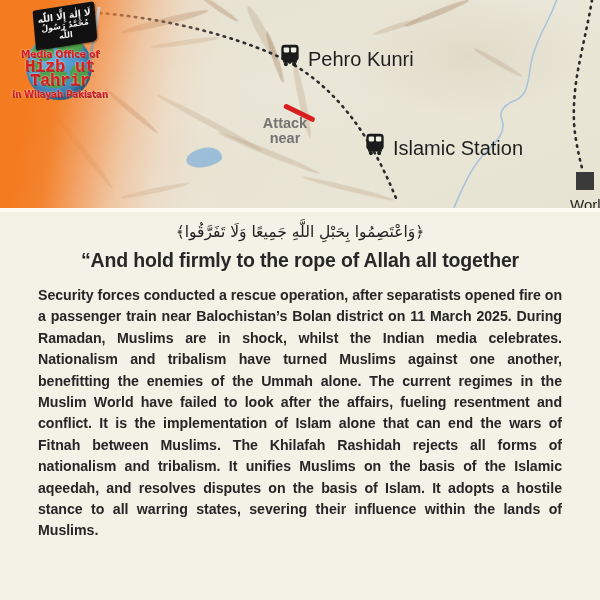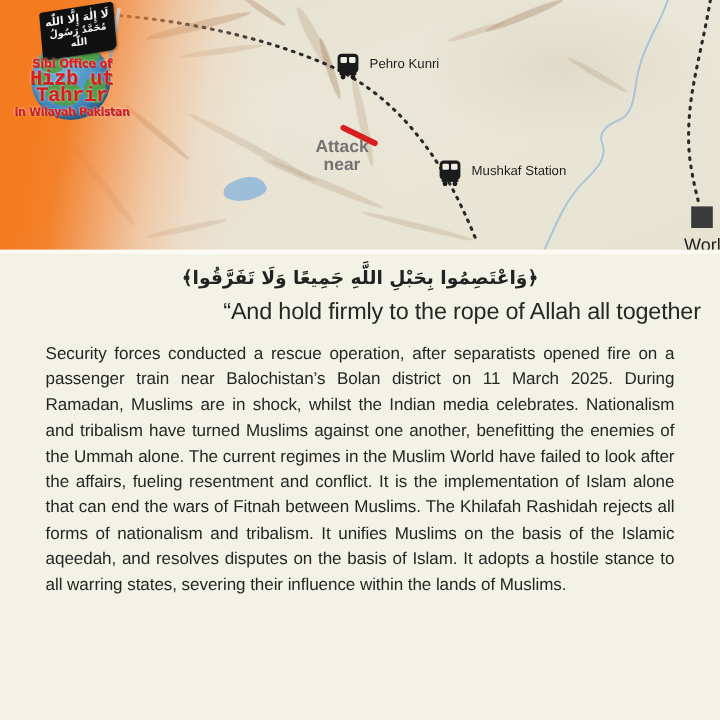--- a/index.html
+++ b/index.html
@@ -62,40 +62,40 @@
     font-family:"DejaVu Sans",sans-serif;font-weight:700;color:#d81c1c;
     text-shadow:0 0 2px #fff,.5px .5px 0 #7a0000;letter-spacing:-.2px;}
   .lt1{font-size:9.5px;line-height:11px;}
   .lt2{font-size:17px;line-height:14px;margin-top:1px;font-family:Liberation Mono, monospace;}
   .lt3{font-size:9px;line-height:11px;margin-top:1px;}
 
   
   .station{position:absolute;width:26px;height:26px;}
   .train-svg{display:block;width:26px;height:26px;}
   .mlabel{position:absolute;font-family:"Liberation Sans",sans-serif;
-    font-size:11px;color:#1f1f1f;white-space:nowrap;}
+    font-size:20px;color:#1f1f1f;white-space:nowrap;}
   .attack-line{position:absolute;left:284px;top:103px;width:34px;height:5px;
     background:#d81e1e;border-radius:3px;transform:rotate(26deg);transform-origin:left center;}
   .attack-label{position:absolute;left:249px;top:116px;width:72px;text-align:center;
     color:#737373;font-weight:700;font-size:14.5px;line-height:15px;
     font-family:"Liberation Sans",sans-serif;}
   .city-sq{position:absolute;left:576px;top:172px;width:18px;height:18px;background:#3a3a3a;}
   .city-lbl{position:absolute;left:570px;top:196px;font-size:15px;color:#1f1f1f;
     font-family:"Liberation Sans",sans-serif;}
   .map-sep{position:absolute;left:0;top:208px;width:600px;height:5px;background:#fbfbf3;}
 
   
   .panel{position:absolute;left:0;top:213px;width:600px;height:387px;background:#f2f2e6;}
   .ayah{margin:9px 26px 0;text-align:center;direction:rtl;
     font-family:"DejaVu Sans","Liberation Sans",sans-serif;
-    font-size:15.5px;line-height:20px;color:#222;font-weight:700;}
-  .trans{margin:6px 16px 0;text-align:right;color:#272727;font-weight:400;
+    font-size:15.5px;line-height:20px;color:#222;font-weight:400;}
+  .trans{margin:6px 16px 0;text-align:center;color:#272727;font-weight:700;
     font-size:19.5px;line-height:25px;letter-spacing:-.15px;}
   .body{margin:12px 38px 0;text-align:justify;text-justify:inter-word;
-    color:#262626;font-weight:400;font-size:14.2px;line-height:21.4px;
+    color:#262626;font-weight:700;font-size:14.2px;line-height:21.4px;
     letter-spacing:-.05px;}
 </style>
 </head>
 <body>
 
 <div class="poster">
 
   <div class="map">
     <div class="map-base"></div>
 
@@ -134,21 +134,21 @@
         <div class="land" style="left:2px;top:26px;width:12px;height:12px;"></div>
       </div>
       <div class="flagpole"></div>
       <div class="flag">
         <div class="shahada">
           <div>لَا إِلٰهَ إِلَّا اللّٰه</div>
           <div class="l2">مُحَمَّدٌ رَسُولُ اللّٰه</div>
         </div>
       </div>
       <div class="logo-txt">
-        <div class="lt1">Sibi Office of</div>
+        <div class="lt1">Media Office of</div>
         <div class="lt2">Hizb ut Tahrir</div>
         <div class="lt3">in Wilayah Pakistan</div>
       </div>
     </div>
 
     <div class="station" style="left:277px;top:42px;">
       <svg class="train-svg" viewBox="0 0 24 24">
         <rect x="4" y="2.5" width="16" height="15" rx="3.2" fill="#1b1b1b"></rect>
         <rect x="6.2" y="5" width="5" height="4.6" rx="1" fill="#f0efe4"></rect>
         <rect x="12.8" y="5" width="5" height="4.6" rx="1" fill="#f0efe4"></rect>
@@ -162,21 +162,21 @@
     <div class="station" style="left:362px;top:131px;">
       <svg class="train-svg" viewBox="0 0 24 24">
         <rect x="4" y="2.5" width="16" height="15" rx="3.2" fill="#1b1b1b"></rect>
         <rect x="6.2" y="5" width="5" height="4.6" rx="1" fill="#f0efe4"></rect>
         <rect x="12.8" y="5" width="5" height="4.6" rx="1" fill="#f0efe4"></rect>
         <rect x="5.6" y="17" width="12.8" height="2" fill="#1b1b1b"></rect>
         <circle cx="8.2" cy="20.4" r="1.9" fill="#1b1b1b"></circle>
         <circle cx="15.8" cy="20.4" r="1.9" fill="#1b1b1b"></circle>
       </svg>
     </div>
-    <div class="mlabel" style="left:393px;top:137px;">Mushkaf Station</div>
+    <div class="mlabel" style="left:393px;top:137px;">Islamic Station</div>
 
     <div class="attack-line"></div>
     <div class="attack-label">
       <div>Attack</div>
       <div>near</div>
     </div>
 
     <div class="city-sq"></div>
     <div class="city-lbl">World</div>
 

